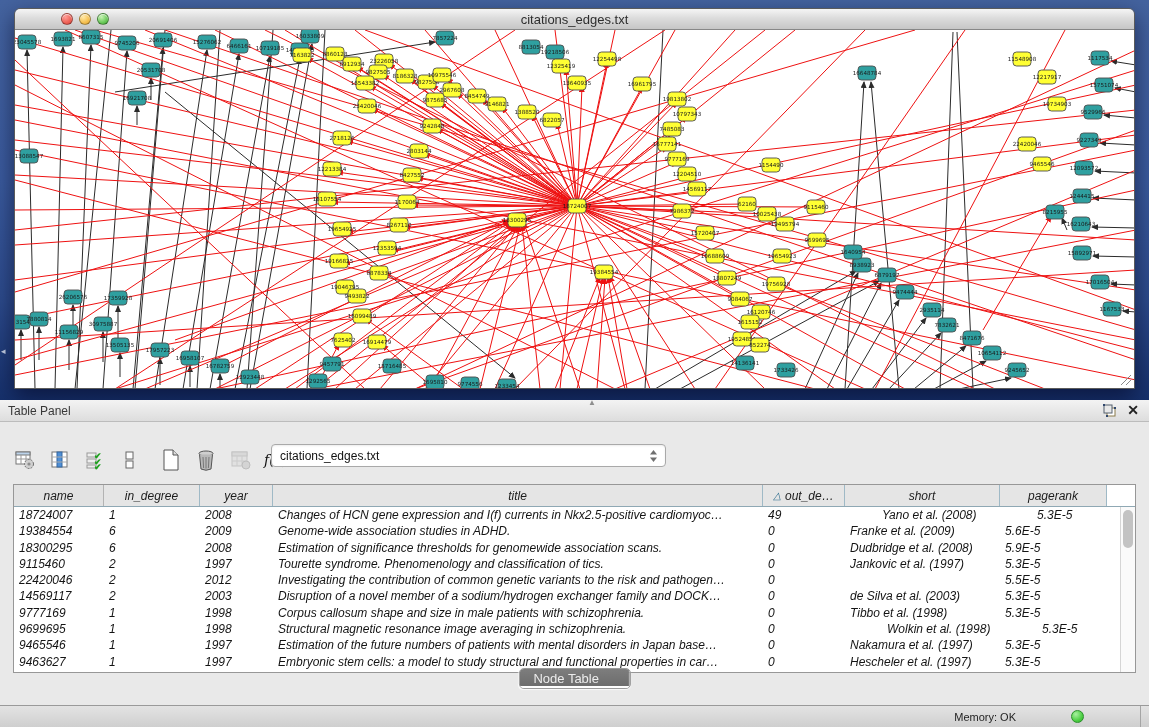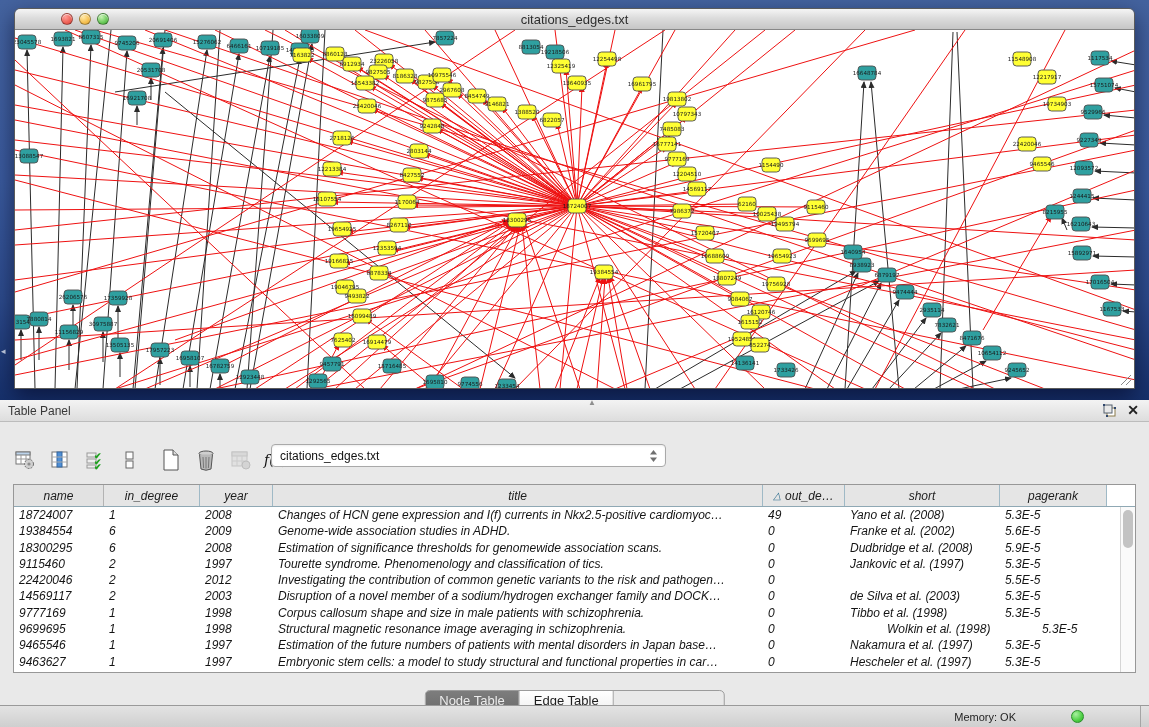--- a/index.html
+++ b/index.html
@@ -57,23 +57,23 @@
   .sort-tri { color:#2e6e8e; font-size:10px; margin-right:4px; }
   .tbody { position:relative; flex:1; overflow:hidden; }
   .tr { display:flex; height:16.3px; cursor:pointer; }
   .td { font-size:12px; color:#141414; padding:1px 0 0 5px; overflow:hidden;
     white-space:nowrap; flex:none; }
   .scrollbar { position:absolute; right:0; top:22px; bottom:0; width:15px; background:#fafafa;
     border-left:1px solid #d5d5d5; }
   .thumb { position:absolute; left:2px; top:3px; width:10px; height:38px; background:#c3c3c3;
     border-radius:5px; cursor:grab; }
 
-  .tabs { position:absolute; left:50%; top:290px; transform:translateX(-50%); display:flex;
+  .tabs { position:absolute; left:50%; top:268px; transform:translateX(-50%); display:flex;
     border:1px solid #9b9b9b; border-radius:5px; overflow:hidden; height:21px;
-    box-shadow:0 1px 1px rgba(255,255,255,.8); }
+    box-shadow:0 1px 1px rgba(255,255,255,.8);flex-direction:column; }
   .tab { font-size:13px; padding:2px 14px 0 14px; background:linear-gradient(#ffffff,#f1f1f1);
     color:#1d1d1d; border-right:1px solid #a8a8a8; cursor:pointer; white-space:nowrap; }
   .tab:last-child { border-right:none;margin-top:28px; }
   .tab.selected { background:linear-gradient(#7d7d7d,#6d6d6d); color:#ececec; }
 
   
   .status-bar { position:absolute; left:0; top:705px; width:1149px; height:22px;
     border-top:1px solid #9a9a9a; background:linear-gradient(#e3e3e3,#cfcfcf);
     display:flex; align-items:center; justify-content:flex-end;gap:48px; }
   .mem-label { font-size:11px; color:#1f1f1f; margin-right:7px; }
@@ -920,30 +920,30 @@
             <span>pagerank</span>
           </div>
         </div>
       <div class="tbody">
           <div class="tr">
             <div class="td" style="width: 90px;">18724007</div>
             <div class="td" style="width: 96px;">1</div>
             <div class="td" style="width: 73px;">2008</div>
             <div class="td" style="width: 490px;">Changes of HCN gene expression and I(f) currents in Nkx2.5-positive cardiomyoc…</div>
             <div class="td" style="width: 82px;">49</div>
-            <div class="td" style="width: 155px;">Yano et al. (2008)</div>
+            <div class="td" style="width: 155px; margin-left: 32px;">Yano et al. (2008)</div>
             <div class="td" style="width: 107px;">5.3E-5</div>
           </div>
           <div class="tr">
             <div class="td" style="width: 90px;">19384554</div>
             <div class="td" style="width: 96px;">6</div>
             <div class="td" style="width: 73px;">2009</div>
             <div class="td" style="width: 490px;">Genome-wide association studies in ADHD.</div>
             <div class="td" style="width: 82px;">0</div>
-            <div class="td" style="width: 155px;">Franke et al. (2002)</div>
+            <div class="td" style="width: 155px;">Franke et al. (2009)</div>
             <div class="td" style="width: 107px;">5.6E-5</div>
           </div>
           <div class="tr">
             <div class="td" style="width: 90px;">18300295</div>
             <div class="td" style="width: 96px;">6</div>
             <div class="td" style="width: 73px;">2008</div>
             <div class="td" style="width: 490px;">Estimation of significance thresholds for genomewide association scans.</div>
             <div class="td" style="width: 82px;">0</div>
             <div class="td" style="width: 155px;">Dudbridge et al. (2008)</div>
             <div class="td" style="width: 107px;">5.9E-5</div>

